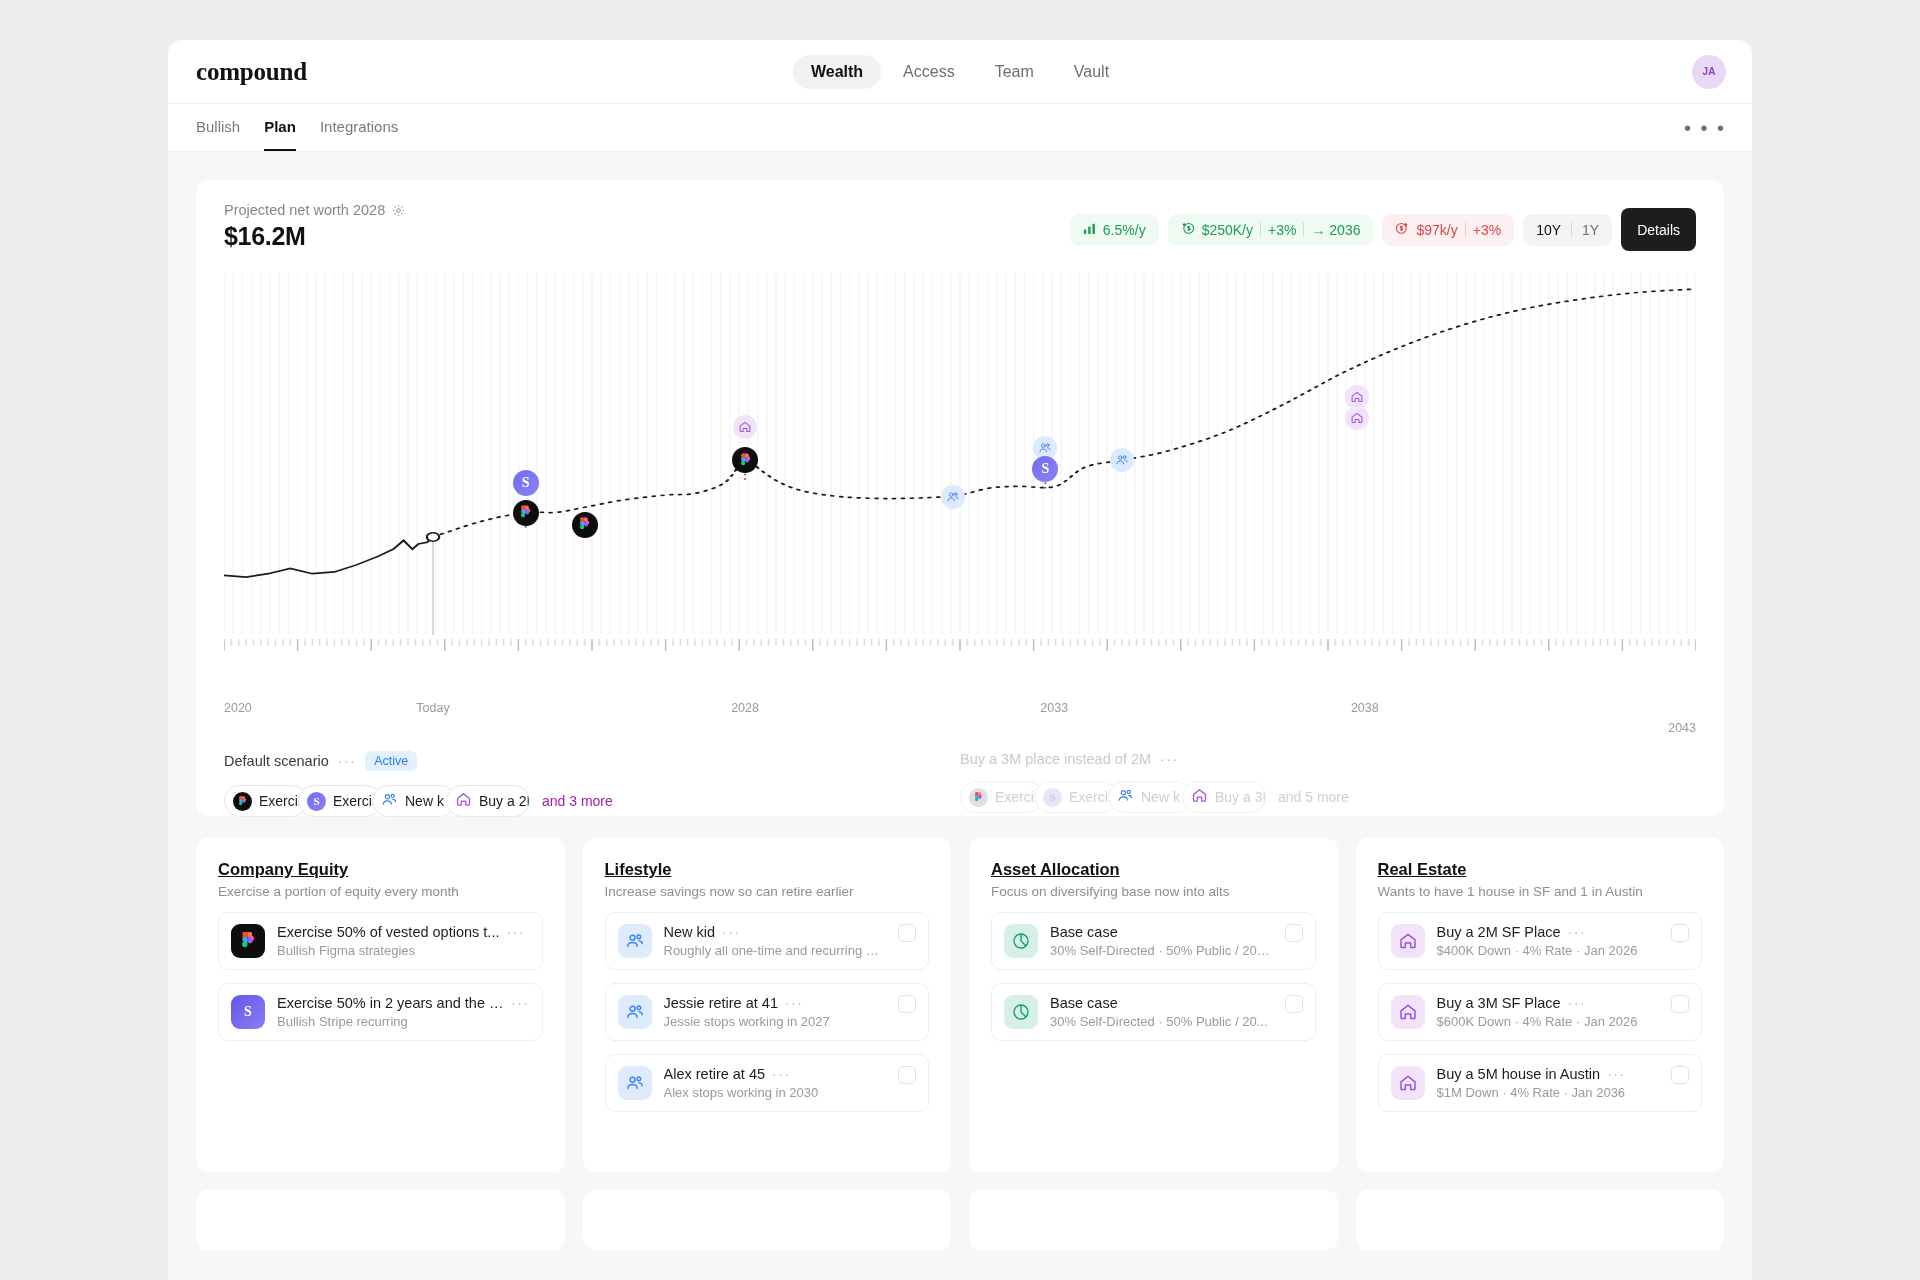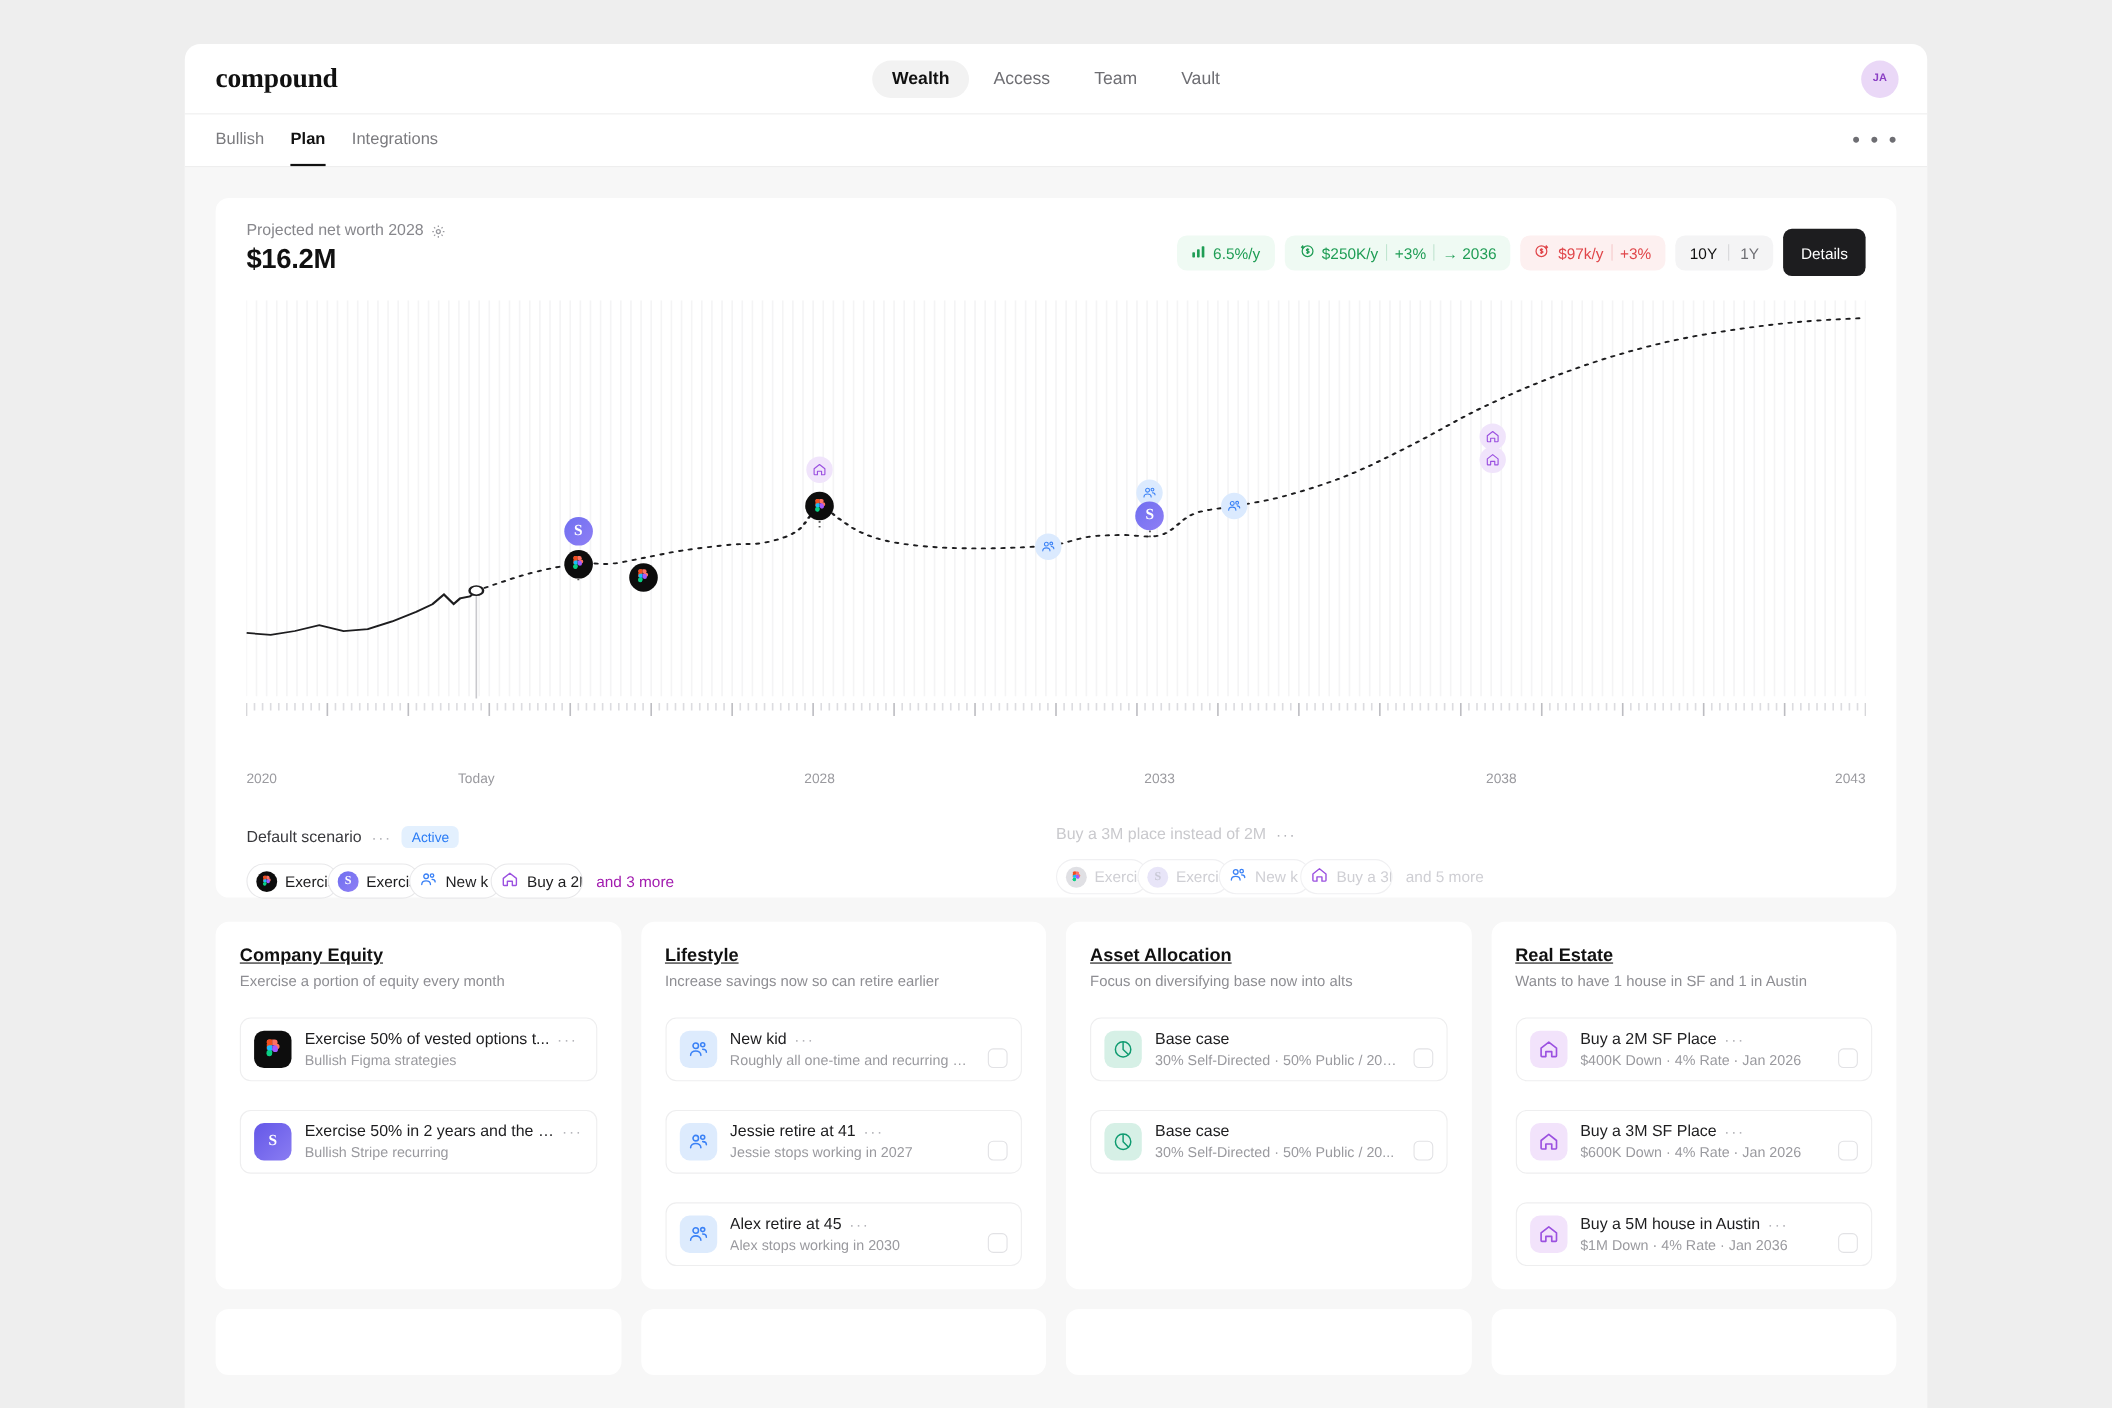--- a/index.html
+++ b/index.html
@@ -173,23 +173,23 @@
   }
   .card {
     background: #ffffff; border-radius: 12px;
     padding: 22px 22px 20px 22px;
     min-height: 334px;
     overflow: hidden; position: relative;
   }
   .card-title { font-size: 16.5px; font-weight: 700; color: #111111; text-decoration: underline; }
   .card-sub { font-size: 13.5px; color: #8e8e93; margin-top: 5px; }
   .row-item {
-    display: flex; align-items: flex-end; gap: 12px;
+    display: flex; align-items: flex-start; gap: 12px;
     border: 1px solid #eeeeef; border-radius: 10px;
-    padding: 11px 12px; margin-top: 26px; cursor: pointer;
+    padding: 11px 12px; margin-top: 13px; cursor: pointer;
     position: relative;
   }
   .row-icon {
     width: 34px; height: 34px; border-radius: 9px; flex: none;
     display: flex; align-items: center; justify-content: center;
   }
   .ri-figma { background: #0d0d0d; }
   .ri-stripe { background: linear-gradient(135deg,#6457e8,#8a7df2); }
   .ri-people { background: #ddebfd; }
   .ri-pie { background: #d6f0e6; }
@@ -775,21 +775,21 @@
       <path d="M3.6 10.6 12 4l8.4 6.6v8.2a1 1 0 0 1-1 1h-4.2v-5.4H8.8v5.4H4.6a1 1 0 0 1-1-1z"></path>
               </svg>
             </div>
           </div>
         <div class="axis-labels" id="axis-labels">
             <span style="left: 0px; transform: none;">2020</span>
             <span style="left: 14.2%;">Today</span>
             <span style="left: 35.4%;">2028</span>
             <span style="left: 56.4%;">2033</span>
             <span style="left: 77.5%;">2038</span>
-            <span style="left: auto; right: 0px; transform: none;">2043</span>
+            <span style="left: auto; right: 0px; transform: none; margin-top: 20px;">2043</span>
           </div>
       </div>
 
       <div class="scenarios" id="scenarios">
           <div class="scenario">
     <div class="scenario-title-row">
       <span>Default scenario</span>
       <span class="dots">···</span>
       <span class="badge-active">Active</span>
     </div>

